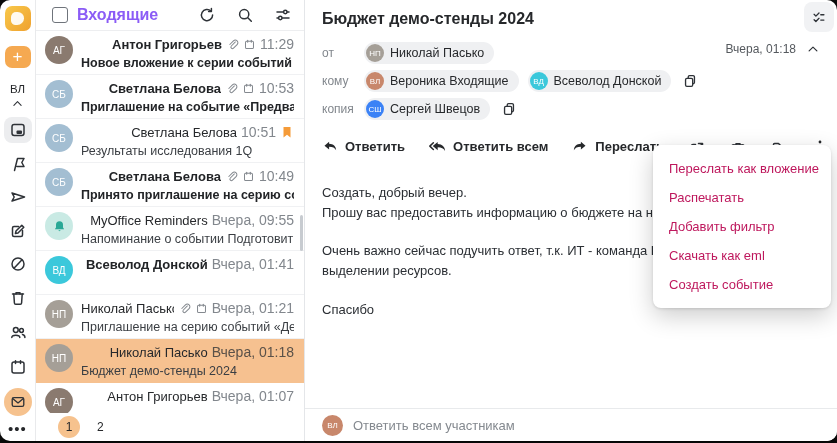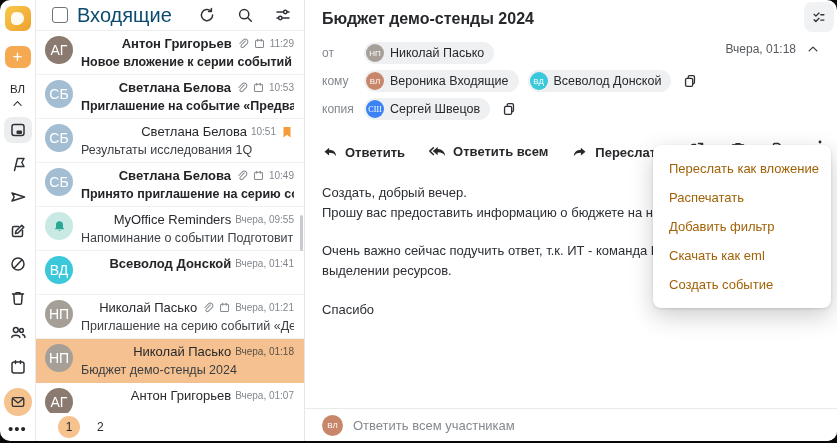--- a/index.html
+++ b/index.html
@@ -21,67 +21,67 @@
 
   .ic{width:18px;height:18px;stroke:#2E3237;stroke-width:1.5;fill:none;stroke-linecap:round;stroke-linejoin:round;display:block;}
   .ic16{width:16px;height:16px;}
   .ic-s{width:13px;height:13px;stroke:#84898F;stroke-width:1.4;fill:none;stroke-linecap:round;stroke-linejoin:round;display:block;}
   .fillic{fill:#26282B;stroke:none;}
 
   
   .list{width:269px;flex:0 0 269px;border-right:1px solid #E4E6E9;display:flex;flex-direction:column;position:relative;box-sizing:border-box;}
   .list-header{height:31px;flex:0 0 31px;display:flex;align-items:center;gap:9px;padding:0 12px 0 16px;border-bottom:1px solid #EDEEF0;box-sizing:border-box;}
   .checkbox{width:14px;height:14px;border:1.6px solid #6F747B;border-radius:3px;flex:0 0 14px;cursor:pointer;}
-  .list-title{font-size:20px;font-weight:400;color:#0c4a6e;flex:1;}
+  .list-title{font-size:16px;font-weight:700;color:#8b5cf6;flex:1;}
   .hdr-ic{margin-left:11px;cursor:pointer;}
   .rows{height:384px;overflow:hidden;}
   .row{height:44px;box-sizing:border-box;padding:5px 10px 0 9px;display:flex;gap:8px;border-bottom:1px solid #F0F1F3;cursor:pointer;}
-  .avatar{width:28px;height:28px;border-radius:50%;flex:0 0 28px;color:#fff;font-size:14px;display:grid;place-items:center;}
+  .avatar{width:28px;height:28px;border-radius:50%;flex:0 0 28px;color:#fff;font-size:10px;display:grid;place-items:center;}
   .row-main{flex:1;min-width:0;}
   .row-top{display:flex;align-items:center;gap:4px;text-align:right;}
   .sender{font-size:13px;color:#26282B;flex:1;white-space:nowrap;overflow:hidden;}
   .row-meta{display:flex;align-items:center;gap:4px;flex:0 0 auto;}
-  .time{font-size:10px;color:#82878D;white-space:nowrap;}
+  .time{font-size:14px;color:#82878D;white-space:nowrap;}
   .subject{font-size:12.5px;color:#3A3E43;margin-top:4px;white-space:nowrap;overflow:hidden;}
   .unread .sender,.unread .subject{font-weight:700;color:#222427;}
   .row.selected{background:#F6C190;border-bottom-color:transparent;}
   .pagination{height:28px;flex:0 0 28px;display:flex;align-items:center;gap:17px;padding-left:22px;background:#fff;z-index:2;}
   .page-cur{width:22px;height:22px;border-radius:50%;background:#F6C28E;display:grid;place-items:center;font-size:12px;color:#26282B;cursor:pointer;}
   .page-n{font-size:12px;color:#26282B;cursor:pointer;}
   .list-scrollbar{position:absolute;right:1px;top:215px;width:3px;height:36px;border-radius:2px;background:#C7CBD0;}
 
   
   .detail{flex:1;position:relative;min-width:0;}
   .subj-line{padding:10px 17px 0;font-size:16px;font-weight:600;color:#26282B;}
   .meta{padding:14px 17px 0;position:relative;}
   .meta-row{display:flex;align-items:center;gap:9px;margin-bottom:6px;}
   .meta-label{width:33px;flex:0 0 33px;font-size:12px;color:#82878D;}
   .chip{display:inline-flex;align-items:center;gap:6px;background:#EFF0F2;border-radius:12px;padding:2px 10px 2px 2px;font-size:12.5px;color:#26282B;cursor:pointer;}
   .chip-av{width:18px;height:18px;border-radius:50%;color:#fff;font-size:8px;display:grid;place-items:center;}
   .copy-btn{margin-left:2px;cursor:pointer;}
   .date-wrap{position:absolute;right:17px;top:14px;display:flex;align-items:center;gap:10px;}
   .date-txt{font-size:12px;color:#55595E;}
 
-  .toolbar{display:flex;align-items:flex-end;padding:12px 17px 10px;gap:24px;}
+  .toolbar{display:flex;align-items:flex-start;padding:12px 17px 10px;gap:24px;}
   .tb-btn{display:flex;align-items:center;gap:7px;font-size:13px;font-weight:600;color:#26282B;cursor:pointer;white-space:nowrap;}
   .tb-right{margin-left:auto;display:flex;align-items:center;gap:23px;}
   .tb-ic{cursor:pointer;}
 
   .mail-body{padding:13px 17px;font-size:13px;line-height:1.55;color:#2B2F34;}
   .mail-body p{margin:0 0 18px;}
   .mail-body .tight{margin:0;}
 
   .reply-bar{position:absolute;left:0;right:0;bottom:0;height:33px;border-top:1px solid #E8EAEC;background:#fff;display:flex;align-items:center;gap:10px;padding:0 17px;box-sizing:border-box;cursor:text;}
   .reply-av{width:21px;height:21px;border-radius:50%;color:#fff;font-size:8px;display:grid;place-items:center;}
   .reply-ph{font-size:13px;color:#84898F;}
 
   
   .tasks-tab{position:absolute;top:2px;right:3px;width:30px;height:30px;background:#F1F2F4;border-radius:8px;display:grid;place-items:center;cursor:pointer;z-index:4;}
   .ctx-menu{position:absolute;top:145px;right:6px;width:178px;background:#fff;border-radius:8px;padding:9px 0;box-shadow:0 1px 3px rgba(0,0,0,.12),0 8px 24px rgba(0,0,0,.20);z-index:5;}
-  .menu-item{padding:7px 16px;font-size:13px;color:#a16207;white-space:nowrap;cursor:pointer;}
+  .menu-item{padding:7px 16px;font-size:13px;color:#be185d;white-space:nowrap;cursor:pointer;}
 </style>
 </head>
 <body>
 
 <div class="window">
 
   <div class="rail">
     <div class="logo">
         <span></span>
       </div>
@@ -369,21 +369,21 @@
         <span class="copy-btn">
           <svg class="ic ic16" viewBox="0 0 18 18">
               <rect x="4" y="6" width="8" height="9" rx="1.5"></rect>
               <path d="M7 6 V4.5 a1.5 1.5 0 0 1 1.5-1.5 h4 A1.5 1.5 0 0 1 14 4.5 v6 a1.5 1.5 0 0 1-1.5 1.5 H12"></path>
             </svg>
         </span>
       </div>
       <div class="meta-row">
         <span class="meta-label">копия</span>
         <span class="chip">
-          <span class="chip-av" style="background: #3b82f6; font-family: Liberation Serif, serif;">СШ</span>
+          <span class="chip-av" style="background: #3b82f6;">СШ</span>
           <span>Сергей Швецов</span>
         </span>
         <span class="copy-btn">
           <svg class="ic ic16" viewBox="0 0 18 18">
               <rect x="4" y="6" width="8" height="9" rx="1.5"></rect>
               <path d="M7 6 V4.5 a1.5 1.5 0 0 1 1.5-1.5 h4 A1.5 1.5 0 0 1 14 4.5 v6 a1.5 1.5 0 0 1-1.5 1.5 H12"></path>
             </svg>
         </span>
       </div>
       <div class="date-wrap">

